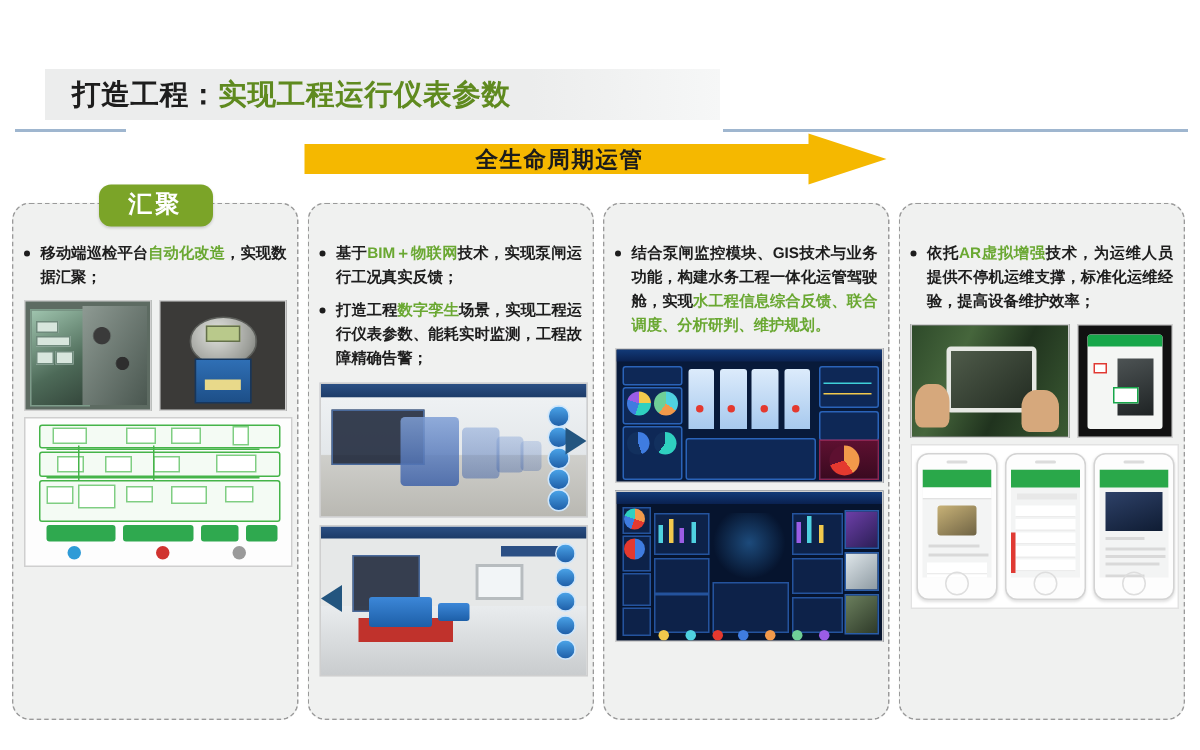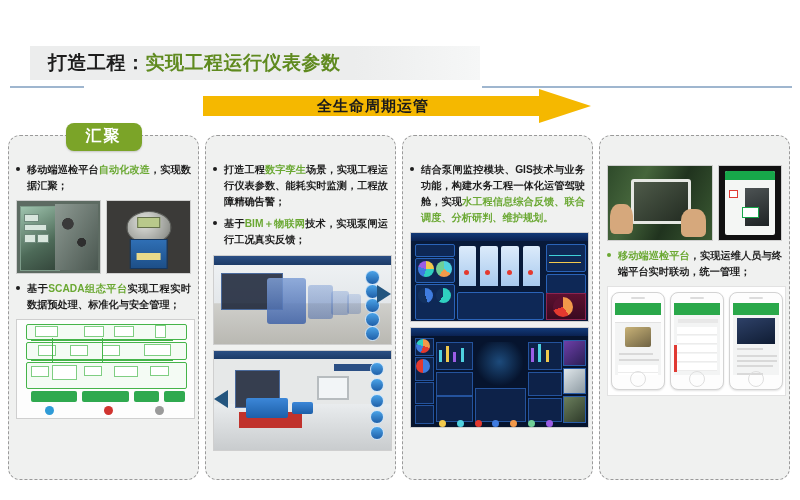--- a/index.html
+++ b/index.html
@@ -231,25 +231,20 @@
         </div>
         <div class="ph ph-meter" style="width:88px;height:72px;">
           <div class="meter-head"></div>
           <div class="meter-scr"></div>
           <div class="meter-body"></div>
           <div class="meter-tag"></div>
         </div>
       </div>
     </div>
 
-    <ul class="bullets" style="margin-top:7px;">
-      <li class="bullet">
-        <span>基于</span><span class="hl">SCADA组态平台</span><span>实现工程实时数据预处理、标准化与安全管理；</span>
-      </li>
-    </ul>
 
     <div class="ph ph-topo" style="width:177px;height:98px;margin-top:4px;">
       <div class="topo-band" style="top:4%;height:14%;"></div>
       <div class="topo-band" style="top:22%;height:16%;"></div>
       <div class="topo-band" style="top:42%;height:26%;"></div>
       <div class="topo-box" style="left:10%;top:6%;width:12%;height:9%;"></div>
       <div class="topo-box" style="left:38%;top:6%;width:10%;height:9%;"></div>
       <div class="topo-box" style="left:55%;top:6%;width:10%;height:9%;"></div>
       <div class="topo-box" style="left:78%;top:5%;width:5%;height:11%;"></div>
       <div class="topo-box" style="left:12%;top:25%;width:9%;height:9%;"></div>
@@ -271,24 +266,24 @@
       <div class="topo-green" style="left:83%;top:72%;width:12%;height:11%;"></div>
       <div class="topo-chip" style="left:16%;top:87%;width:9px;height:9px;"></div>
       <div class="topo-chip" style="left:49%;top:87%;width:9px;height:9px;background:#d0332f;"></div>
       <div class="topo-chip" style="left:78%;top:87%;width:9px;height:9px;background:#9a9a9a;"></div>
     </div>
   </div>
 
   <div class="card">
     <ul class="bullets">
       <li class="bullet">
-        <span>打造工程</span><span class="hl">数字孪生</span><span>场景，实现工程运行仪表参数、能耗实时监测，工程故障精确告警；</span>
+        <span>基于</span><span class="hl">BIM＋物联网</span><span>技术，实现泵闸运行工况真实反馈；</span>
       </li>
       <li class="bullet">
-        <span>基于</span><span class="hl">BIM＋物联网</span><span>技术，实现泵闸运行工况真实反馈；</span>
+        <span>打造工程</span><span class="hl">数字孪生</span><span>场景，实现工程运行仪表参数、能耗实时监测，工程故障精确告警；</span>
       </li>
     </ul>
 
     <div class="ph ph-bim" style="width:177px;height:88px;margin-top:5px;">
       <div class="bim-top"></div>
       <div class="bim-room"></div>
       <div class="bim-panel" style="left:4%;top:20%;width:34%;height:40%;"></div>
       <div class="bim-tank" style="left:30%;top:26%;width:22%;height:52%;"></div>
       <div class="bim-tank" style="left:53%;top:34%;width:14%;height:38%;opacity:.5;"></div>
       <div class="bim-tank" style="left:66%;top:40%;width:10%;height:28%;opacity:.4;"></div>
@@ -382,45 +377,45 @@
       <div class="d2-chip" style="left:26%;top:92%;width:7px;height:7px;background:#4fd1e0;"></div>
       <div class="d2-chip" style="left:36%;top:92%;width:7px;height:7px;background:#e4392f;"></div>
       <div class="d2-chip" style="left:46%;top:92%;width:7px;height:7px;background:#3f7ce0;"></div>
       <div class="d2-chip" style="left:56%;top:92%;width:7px;height:7px;background:#f2994a;"></div>
       <div class="d2-chip" style="left:66%;top:92%;width:7px;height:7px;background:#6fcf97;"></div>
       <div class="d2-chip" style="left:76%;top:92%;width:7px;height:7px;background:#9b5de5;"></div>
     </div>
   </div>
 
   <div class="card">
+    <ul class="bullets">
+      <li class="bullet">
+        <span>依托</span><span class="hl">AR虚拟增强</span><span>技术，为运维人员提供不停机运维支撑，标准化运维经验，提高设备维护效率；</span>
+      </li>
+    </ul>
 
     <div class="media">
       <div class="media-row">
         <div class="ph ph-ar" style="width:108px;height:74px;">
           <div class="ar-bg"></div>
           <div class="ar-screen"></div>
           <div class="ar-hand" style="left:2%;top:52%;width:22%;height:40%;"></div>
           <div class="ar-hand" style="right:6%;top:58%;width:24%;height:38%;"></div>
         </div>
         <div class="ph ph-tab" style="width:64px;height:74px;">
           <div class="tab-screen">
             <div class="tab-bar"></div>
             <div class="tab-dev" style="left:40%;top:26%;width:48%;height:60%;"></div>
             <div class="tab-tag" style="left:34%;top:56%;width:30%;height:14%;"></div>
             <div class="tab-tag" style="left:8%;top:30%;width:14%;height:9%;border-color:#e03a33;"></div>
           </div>
         </div>
       </div>
     </div>
 
-    <ul class="bullets" style="margin-top:7px;">
-      <li class="bullet green-dot">
-        <span class="hl">移动端巡检平台</span><span>，实现运维人员与终端平台实时联动，统一管理；</span>
-      </li>
-    </ul>
 
     <div class="ph" style="width:177px;height:108px;margin-top:4px;background:#ffffff;border-color:#e2e2e2;">
       <div class="phones" style="padding-top:5px;">
         <div class="phone">
           <div class="ph-notch"></div>
           <div class="ph-screen">
             <div class="ph-top"></div>
             <div class="ph-tabs"></div>
             <div class="ph-prod" style="top:24px;"></div>
             <div class="ph-txt" style="top:50px;width:34px;"></div>

